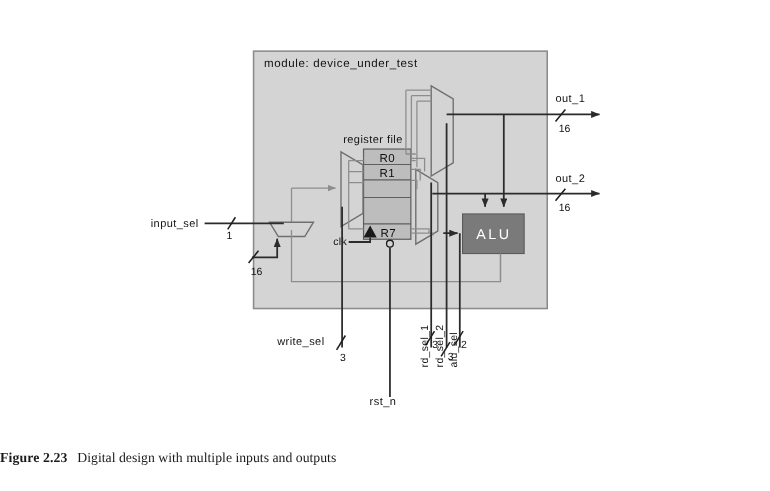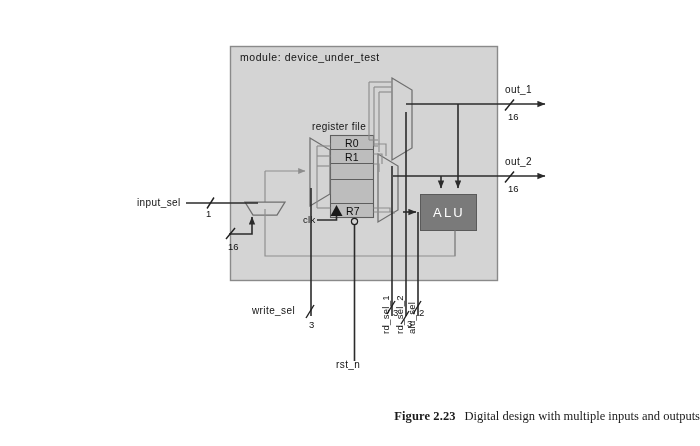--- a/index.html
+++ b/index.html
@@ -27,21 +27,21 @@
     top: 0;
     width: 700px;
     height: 446px;
     display: block;
   }
   .cap-wrap {
     position: absolute;
     left: 0;
     top: 393px;
     width: 700px;
-    text-align: right;
+    text-align: left;
     font-family: "Liberation Serif", serif;
     font-size: 12.5px;
     color: #1a1a1a;
     white-space: nowrap;
   }
   .cap-label {
     font-weight: bold;
     letter-spacing: 0.1px;
   }
   .cap-text {

